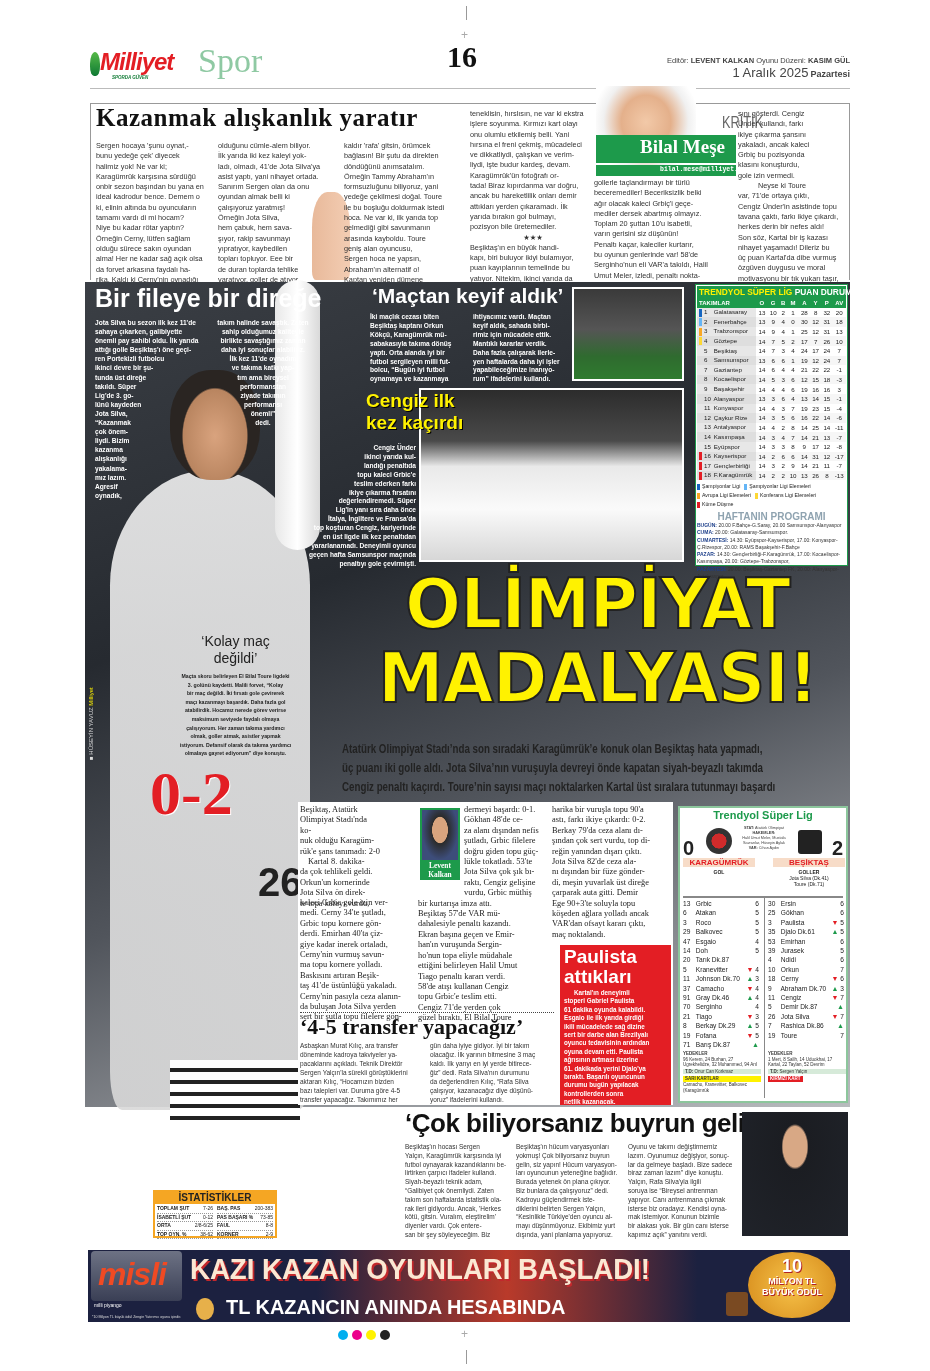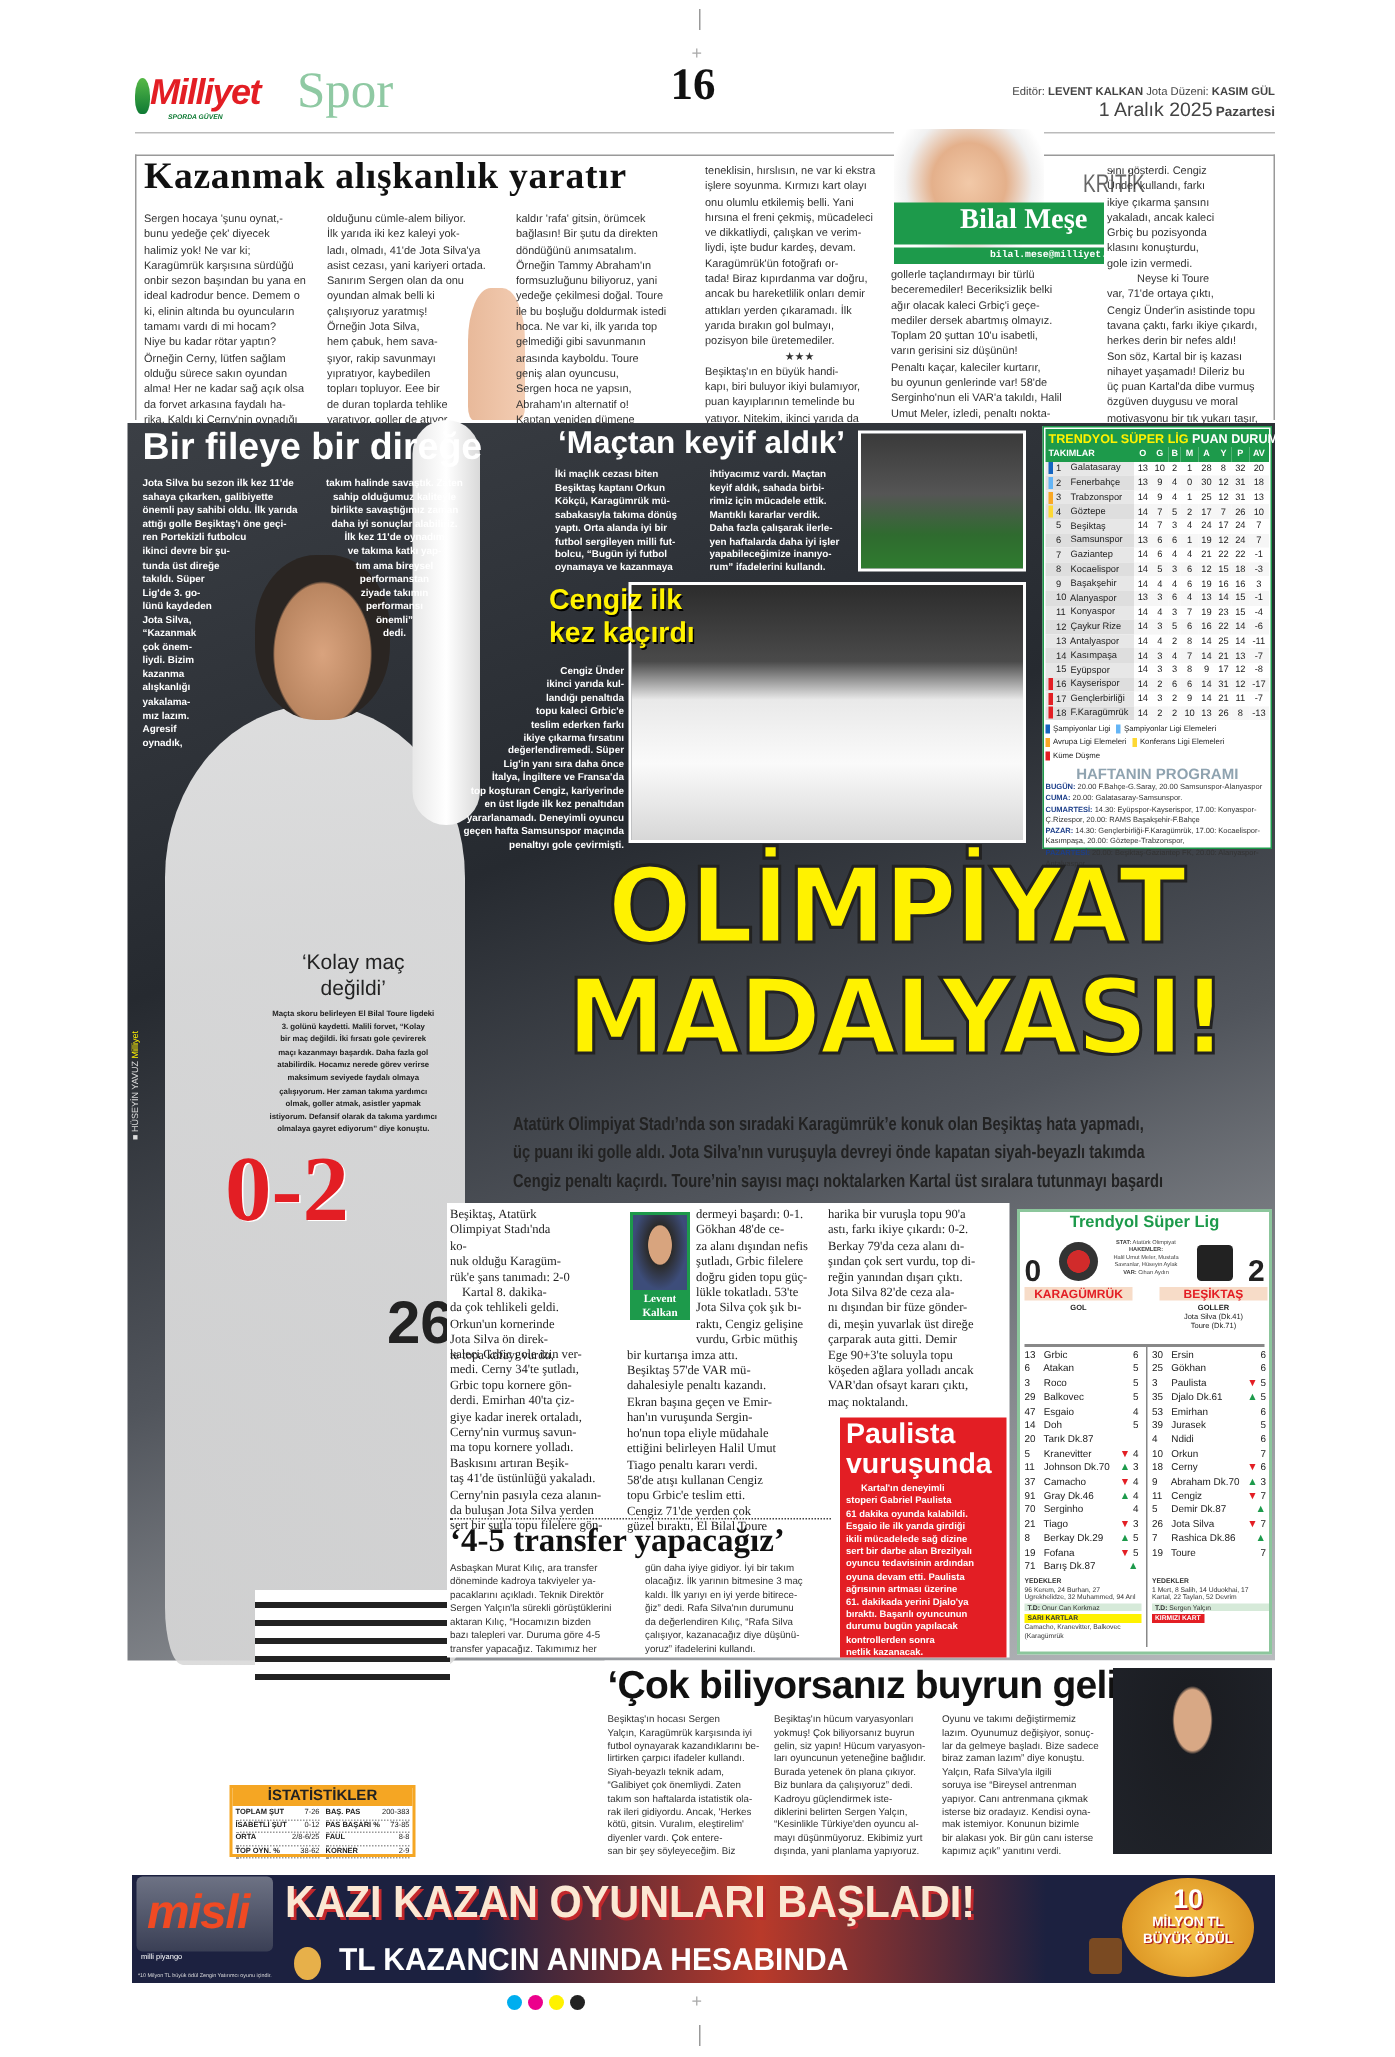--- a/index.html
+++ b/index.html
@@ -38,21 +38,21 @@
 <div class="abs" style="left:90px;top:46px;width:190px;height:42px">
   <div class="abs" style="left:0;top:6px;width:10px;height:24px;background:linear-gradient(#56b947,#0f7a34);border-radius:50% 50% 40% 40%"></div>
   <span class="abs logo-m" style="left:10px;top:2px">Milliyet</span>
   <span class="abs" style="left:22px;top:29px;font-size:4.5px;font-weight:bold;font-style:italic;color:#0f7a34">SPORDA GÜVEN</span>
   <span class="abs logo-s" style="left:108px;top:-4px">Spor</span>
 </div>
 <div class="abs pgnum" style="left:447px;top:40px">16</div>
 <div class="abs" style="right:80px;top:56px;font-size:7.5px;color:#444;text-align:right;font-family:'Liberation Sans',sans-serif">
   <span>Editör:</span>
   <b>LEVENT KALKAN</b>
-  <span>Jota Düzeni:</span>
+  <span>Oyunu Düzeni:</span>
   <b>KASIM GÜL</b><br>
   <span style="font-size:13px">1 Aralık 2025</span>
   <b style="font-size:9px">Pazartesi</b>
 </div>
 <div class="abs" style="left:90px;top:88px;width:760px;height:1px;background:#bbb"></div>
 
 <div class="abs" style="left:90px;top:103px;width:760px;height:177px;border-top:1px solid #999;border-left:1px solid #999;border-right:1px solid #999"></div>
 <div class="abs serif" style="left:96px;top:104px;font-size:25px;font-weight:bold;color:#111;letter-spacing:0.5px">Kazanmak alışkanlık yaratır</div>
 <div class="abs p" style="left:96px;top:141px;width:118px">
     <span>Sergen hocaya 'şunu oynat,-</span>
@@ -68,21 +68,21 @@
     <span>olduğu sürece sakın oyundan</span>
     <span>alma! Her ne kadar sağ açık olsa</span>
     <span>da forvet arkasına faydalı ha-</span>
     <span>rika. Kaldı ki Cerny'nin oynadığı</span>
     <span>takımlarda asist kralı, artı golcü</span>
   </div>
 <div class="abs p" style="left:218px;top:141px;width:118px">
     <span>olduğunu cümle-alem biliyor.</span>
     <span>İlk yarıda iki kez kaleyi yok-</span>
     <span>ladı, olmadı, 41'de Jota Silva'ya</span>
-    <span>asist cezası, yani kariyeri ortada.</span>
+    <span>asist yaptı, yani nihayet ortada.</span>
     <span>Sanırım Sergen olan da onu</span>
     <span>oyundan almak belli ki</span>
     <span>çalışıyoruz yaratmış!</span>
     <span>Örneğin Jota Silva,</span>
     <span>hem çabuk, hem sava-</span>
     <span>şıyor, rakip savunmayı</span>
     <span>yıpratıyor, kaybedilen</span>
     <span>topları topluyor. Eee bir</span>
     <span>de duran toplarda tehlike</span>
     <span>yaratıyor, goller de atıyor.</span>
@@ -588,21 +588,21 @@
     <span style="display:block">çarparak auta gitti. Demir</span>
     <span style="display:block">Ege 90+3'te soluyla topu</span>
     <span style="display:block">köşeden ağlara yolladı ancak</span>
     <span style="display:block">VAR'dan ofsayt kararı çıktı,</span>
     <span style="display:block">maç noktalandı.</span>
   </div>
 
 <div class="abs" style="left:560px;top:945px;width:111px;height:160px;background:#e31e24;padding:2px 4px">
   <div style="color:#fff;font-size:19px;line-height:20px;font-weight:bold">
     <span style="display:block">Paulista</span>
-      <span style="display:block">vuruşunda</span>
+      <span style="display:block">attıkları</span>
     </div>
   <div style="color:#fff;font-size:6.3px;line-height:8.4px;font-weight:bold;margin-top:2px">
     <span style="display:block;padding-left:10px">Kartal'ın deneyimli</span>
       <span style="display:block">stoperi Gabriel Paulista</span>
       <span style="display:block">61 dakika oyunda kalabildi.</span>
       <span style="display:block">Esgaio ile ilk yarıda girdiği</span>
       <span style="display:block">ikili mücadelede sağ dizine</span>
       <span style="display:block">sert bir darbe alan Brezilyalı</span>
       <span style="display:block">oyuncu tedavisinin ardından</span>
       <span style="display:block">oyuna devam etti. Paulista</span>

